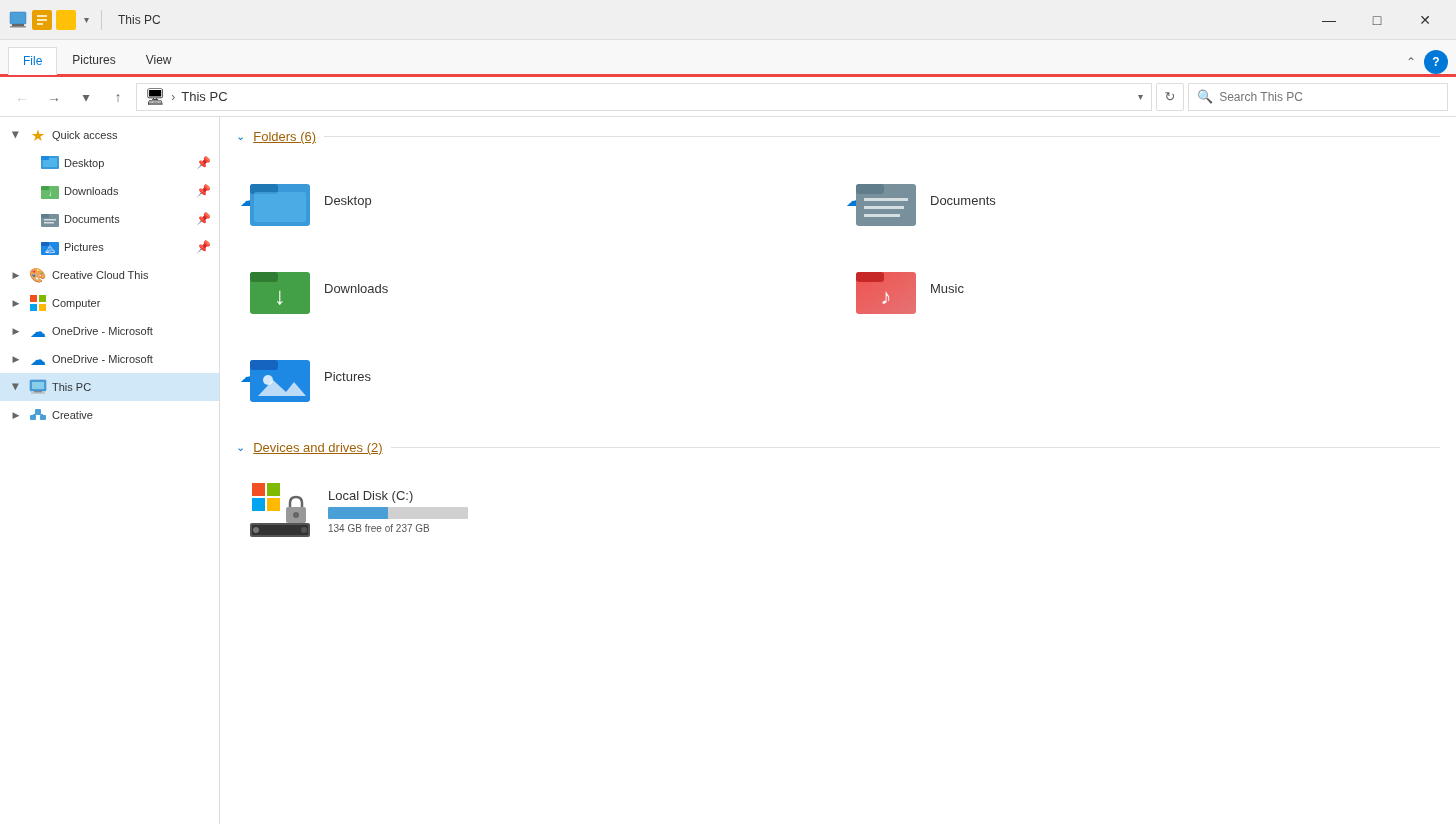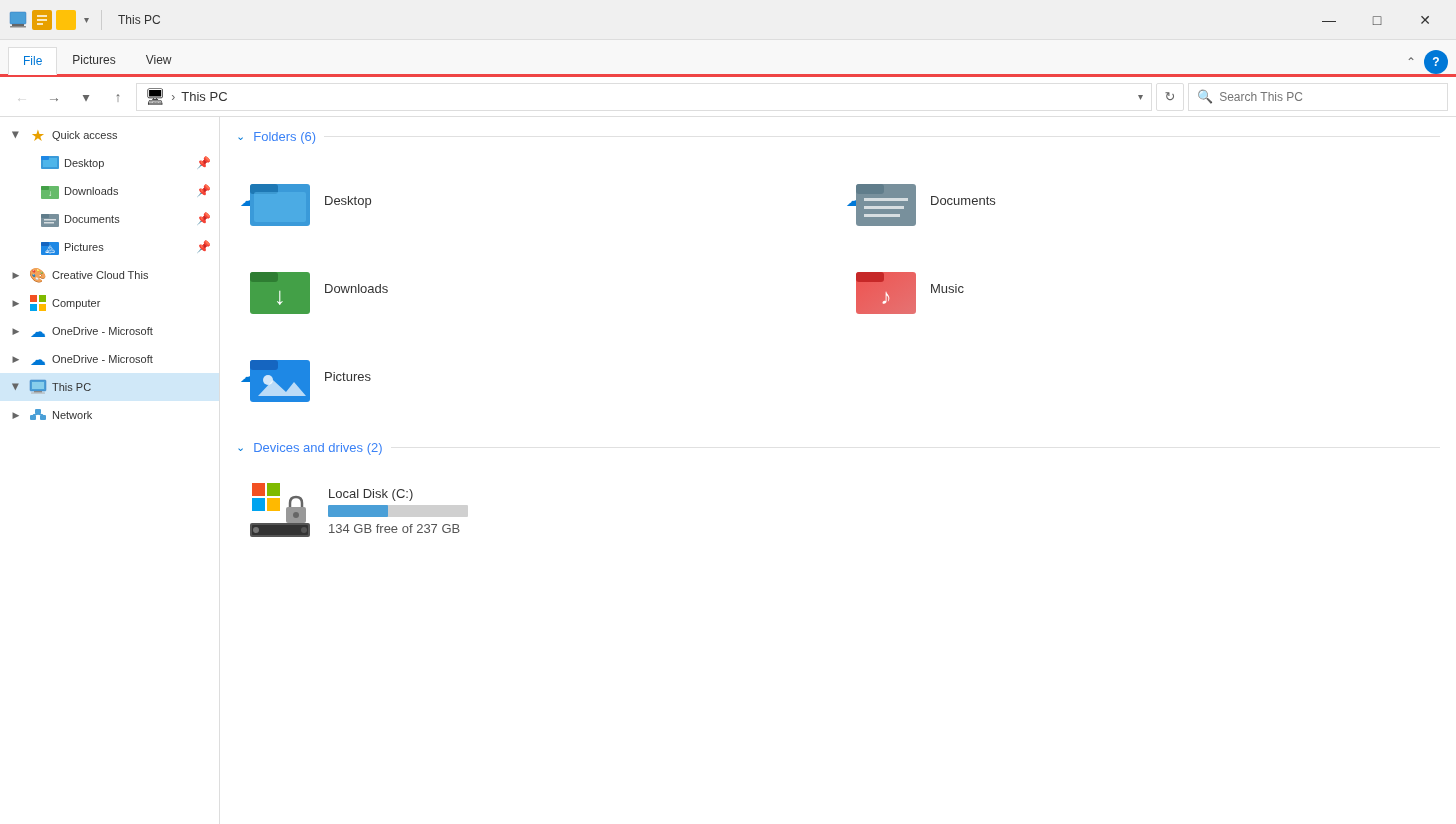--- a/index.html
+++ b/index.html
@@ -70,21 +70,21 @@
 
     
     .content { flex: 1; background: white; overflow-y: auto; padding: 12px 16px; }
 
     
     .section-header {
       display: flex; align-items: center; gap: 8px; margin-bottom: 16px;
       cursor: pointer;
     }
     .section-chevron { color: #0078d7; font-size: 11px; }
-    .section-title { color: #3b82f6; font-size: 13px; font-weight: 400; }
+    .section-title { color: #a16207; font-size: 13px; font-weight: 400; text-decoration: underline; }
     .section-divider { flex: 1; height: 1px; background: #e0e0e0; }
 
     
     .folders-grid { display: grid; grid-template-columns: repeat(2, 1fr); gap: 8px; margin-bottom: 24px; }
     .folder-item {
       display: flex; align-items: center; gap: 12px; padding: 8px 12px;
       cursor: pointer; border-radius: 4px; position: relative;
     }
     .folder-thumb { width: 64px; height: 64px; display: flex; align-items: center; justify-content: center; position: relative; flex-shrink: 0; }
     .folder-name { font-size: 13px; color: #333; }
@@ -93,21 +93,21 @@
     .drives-grid { display: flex; gap: 16px; flex-wrap: wrap; }
     .drive-item {
       display: flex; align-items: center; gap: 16px; padding: 8px 12px;
       cursor: pointer; border-radius: 4px; min-width: 200px;
     }
     .drive-thumb { width: 64px; height: 64px; display: flex; align-items: center; justify-content: center; flex-shrink: 0; }
     .drive-info { display: flex; flex-direction: column; gap: 4px; }
     .drive-name { font-size: 13px; color: #333; }
     .drive-bar-container { width: 140px; height: 12px; background: #d0d0d0; border-radius: 1px; overflow: hidden; }
     .drive-bar-fill { height: 100%; background: #4a9fd7; border-radius: 1px; }
-    .drive-size-text { font-size: 13px; color: #555; }
+    .drive-size-text { font-size: 10px; color: #555; }
 
     
     .folder-svg { width: 64px; height: 64px; }
 
     
     .sidebar::-webkit-scrollbar { width: 8px; }
     .sidebar::-webkit-scrollbar-track { background: #f0f0f0; }
     .sidebar::-webkit-scrollbar-thumb { background: #c0c0c0; border-radius: 4px; }
     .content::-webkit-scrollbar { width: 8px; }
     .content::-webkit-scrollbar-track { background: #f0f0f0; }
@@ -280,21 +280,21 @@
       <span class="expand-arrow">▶</span>
       <span class="sidebar-icon">
         <svg width="18" height="16" viewBox="0 0 18 16">
           <rect x="1" y="8" width="6" height="5" rx="1" fill="#4a9fd7"></rect>
           <rect x="11" y="8" width="6" height="5" rx="1" fill="#4a9fd7"></rect>
           <rect x="6" y="2" width="6" height="5" rx="1" fill="#4a9fd7"></rect>
           <line x1="9" y1="7" x2="4" y2="8" stroke="#4a9fd7" stroke-width="1.5"></line>
           <line x1="9" y1="7" x2="14" y2="8" stroke="#4a9fd7" stroke-width="1.5"></line>
         </svg>
       </span>
-      <span class="sidebar-label">Network</span>
+      <span class="sidebar-label">Creative</span>
     </div>
 
   </div>
 
   <div class="content">
 
     <div class="section-header">
       <span class="section-chevron">⌄</span>
       <span class="section-title">Folders (6)</span>
       <div class="section-divider"></div>

